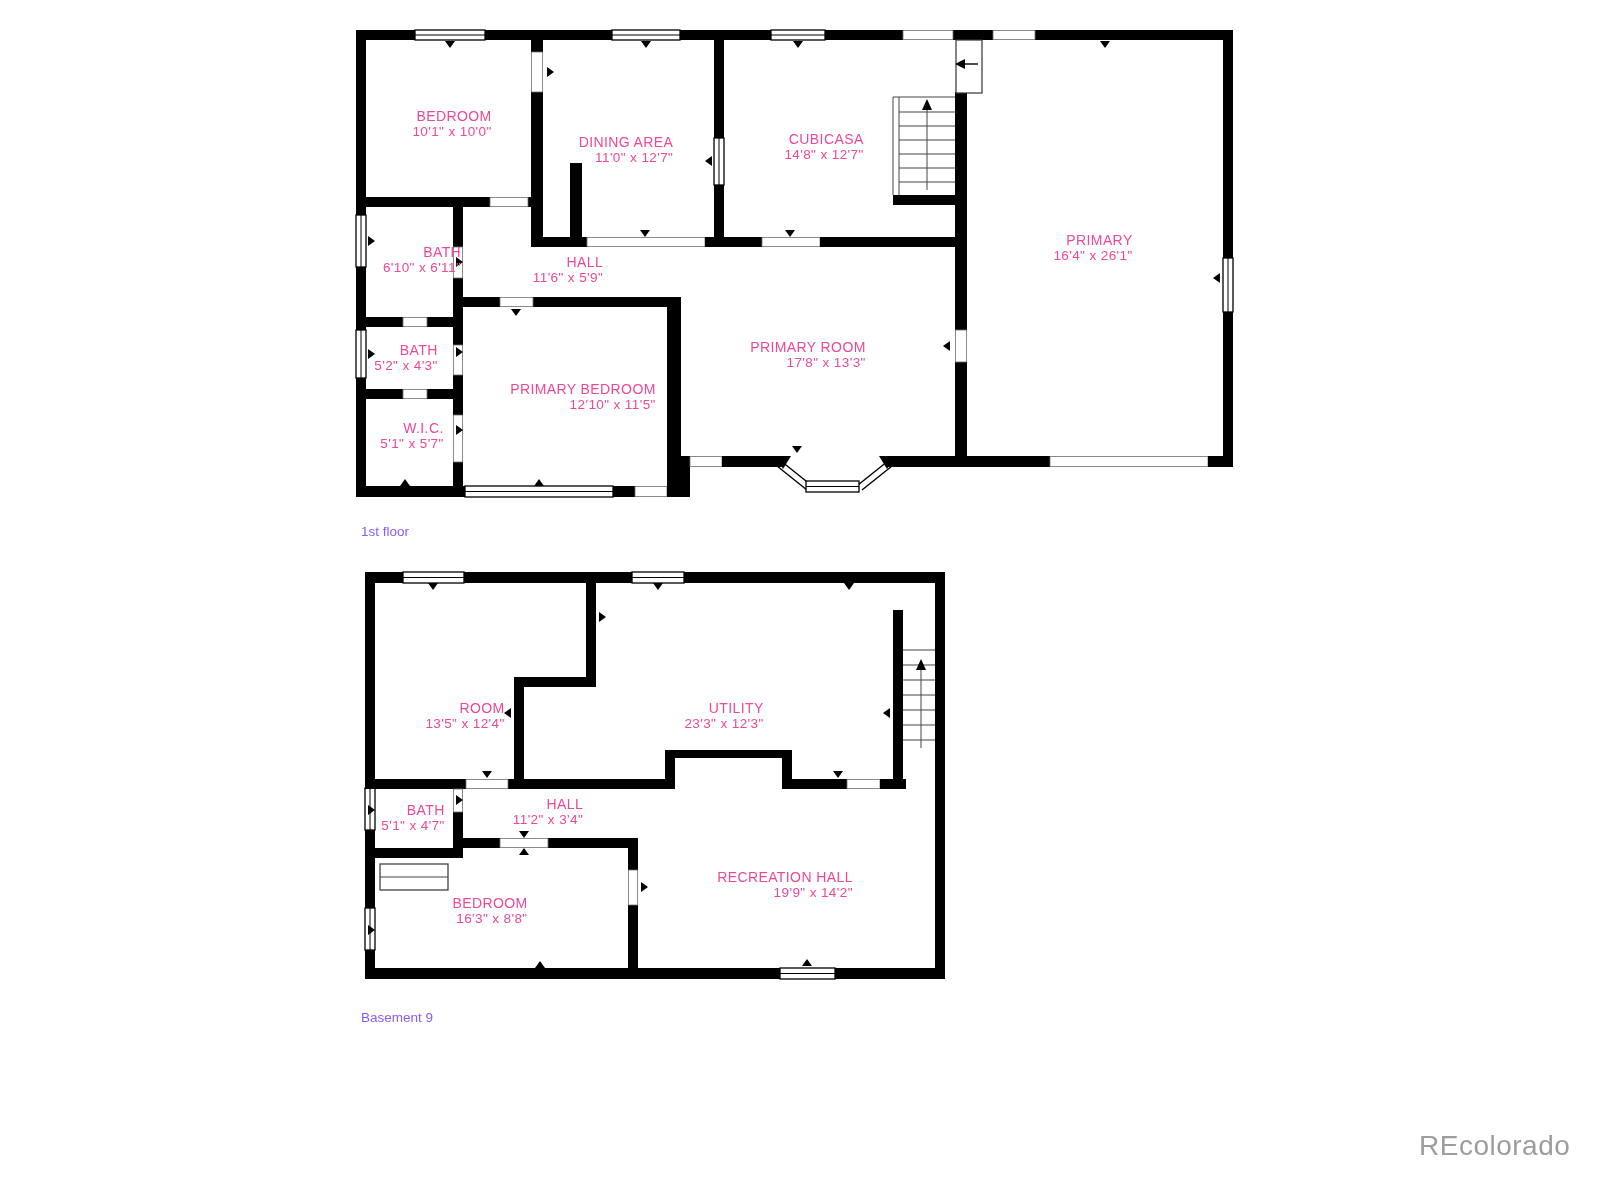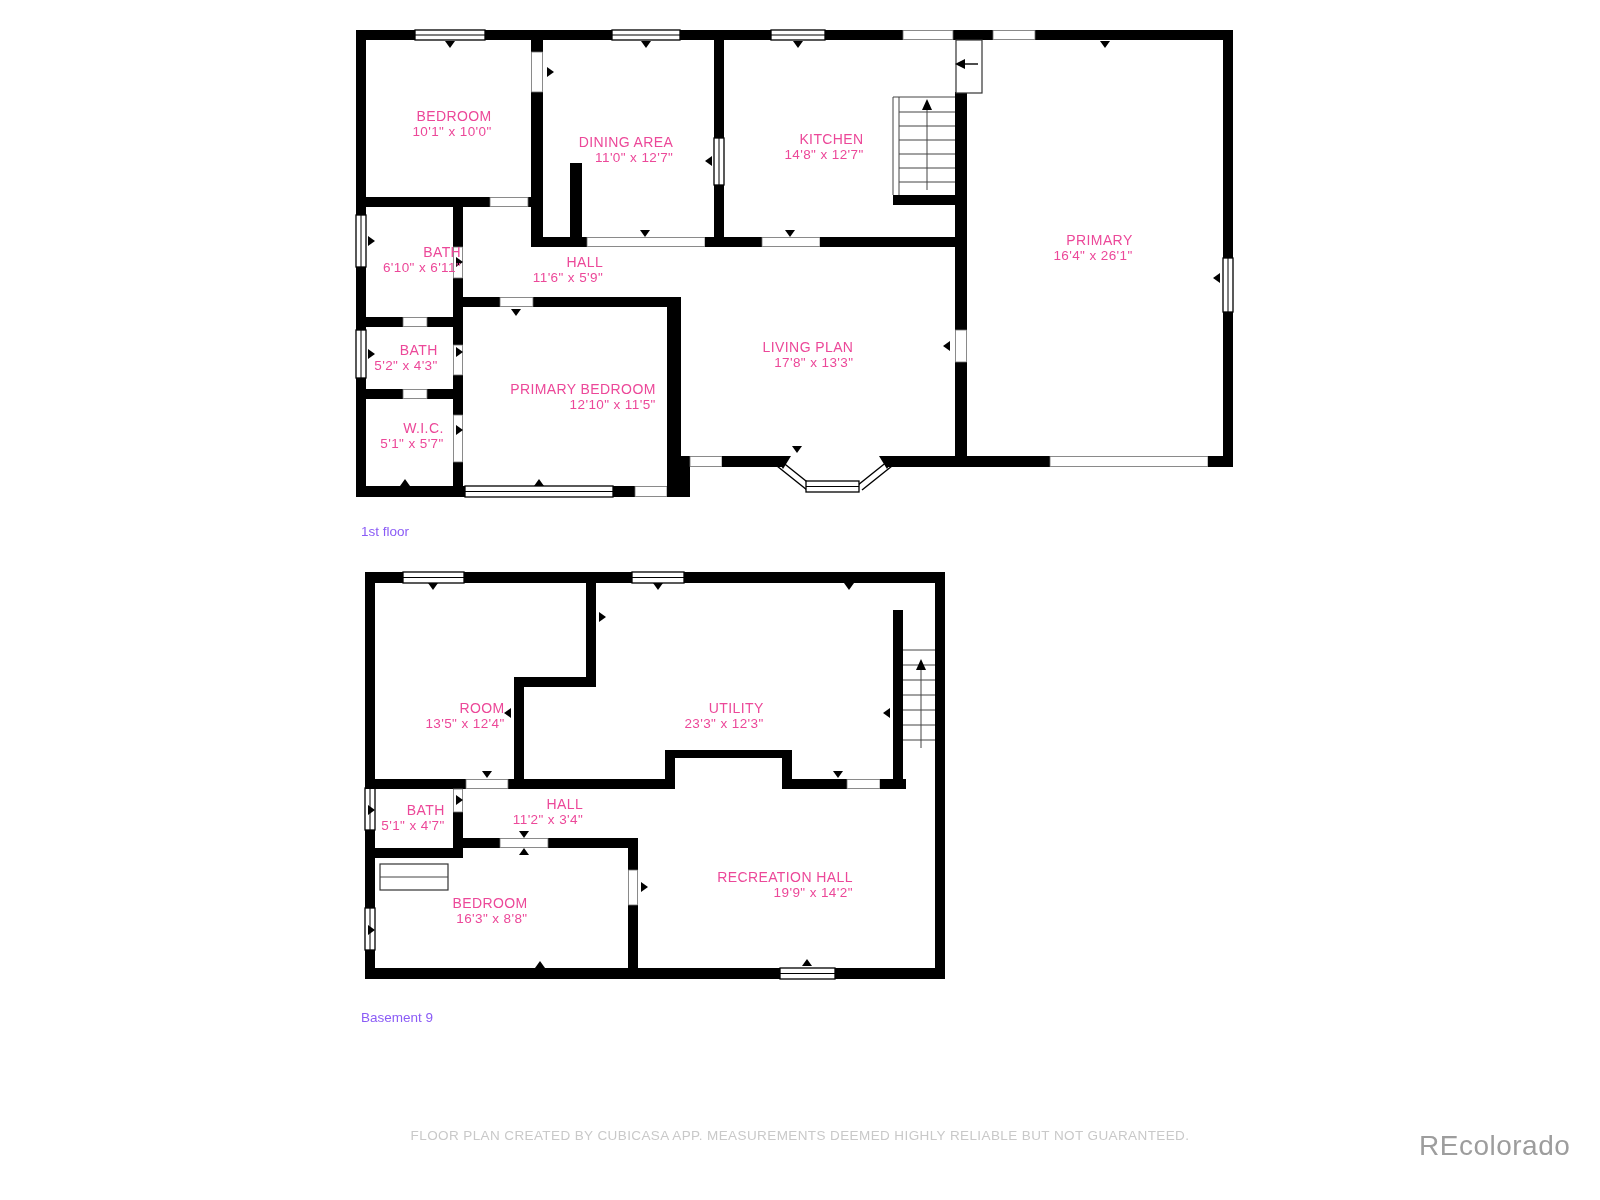--- a/index.html
+++ b/index.html
@@ -306,21 +306,21 @@
 
   <div class="room-label" style="left:452px;top:108px">
     <span class="rname">BEDROOM</span>
     <span class="rdims">10'1" x 10'0"</span>
   </div>
   <div class="room-label" style="left:626px;top:134px">
     <span class="rname">DINING AREA</span>
     <span class="rdims">11'0" x 12'7"</span>
   </div>
   <div class="room-label" style="left:824px;top:131px">
-    <span class="rname">KITCHEN</span>
+    <span class="rname">CUBICASA</span>
     <span class="rdims">14'8" x 12'7"</span>
   </div>
   <div class="room-label" style="left:1093px;top:232px">
     <span class="rname">PRIMARY</span>
     <span class="rdims">16'4" x 26'1"</span>
   </div>
   <div class="room-label" style="left:422px;top:244px">
     <span class="rname">BATH</span>
     <span class="rdims">6'10" x 6'11"</span>
   </div>
@@ -334,21 +334,21 @@
   </div>
   <div class="room-label" style="left:412px;top:420px">
     <span class="rname">W.I.C.</span>
     <span class="rdims">5'1" x 5'7"</span>
   </div>
   <div class="room-label" style="left:583px;top:381px">
     <span class="rname">PRIMARY BEDROOM</span>
     <span class="rdims">12'10" x 11'5"</span>
   </div>
   <div class="room-label" style="left:808px;top:339px">
-    <span class="rname">LIVING PLAN</span>
+    <span class="rname">PRIMARY ROOM</span>
     <span class="rdims">17'8" x 13'3"</span>
   </div>
 
   <div class="room-label" style="left:465px;top:700px">
     <span class="rname">ROOM</span>
     <span class="rdims">13'5" x 12'4"</span>
   </div>
   <div class="room-label" style="left:724px;top:700px">
     <span class="rname">UTILITY</span>
     <span class="rdims">23'3" x 12'3"</span>
@@ -366,17 +366,16 @@
     <span class="rdims">16'3" x 8'8"</span>
   </div>
   <div class="room-label" style="left:785px;top:869px">
     <span class="rname">RECREATION HALL</span>
     <span class="rdims">19'9" x 14'2"</span>
   </div>
 
   <div class="floor-caption" style="left:361px;top:524px">1st floor</div>
   <div class="floor-caption" style="left:361px;top:1010px">Basement 9</div>
 
-  <div class="footer-note">FLOOR PLAN CREATED BY CUBICASA APP. MEASUREMENTS DEEMED HIGHLY RELIABLE BUT NOT GUARANTEED.</div>
 
   <div class="watermark">REcolorado</div>
 
 </div>
 
 </body></html>

